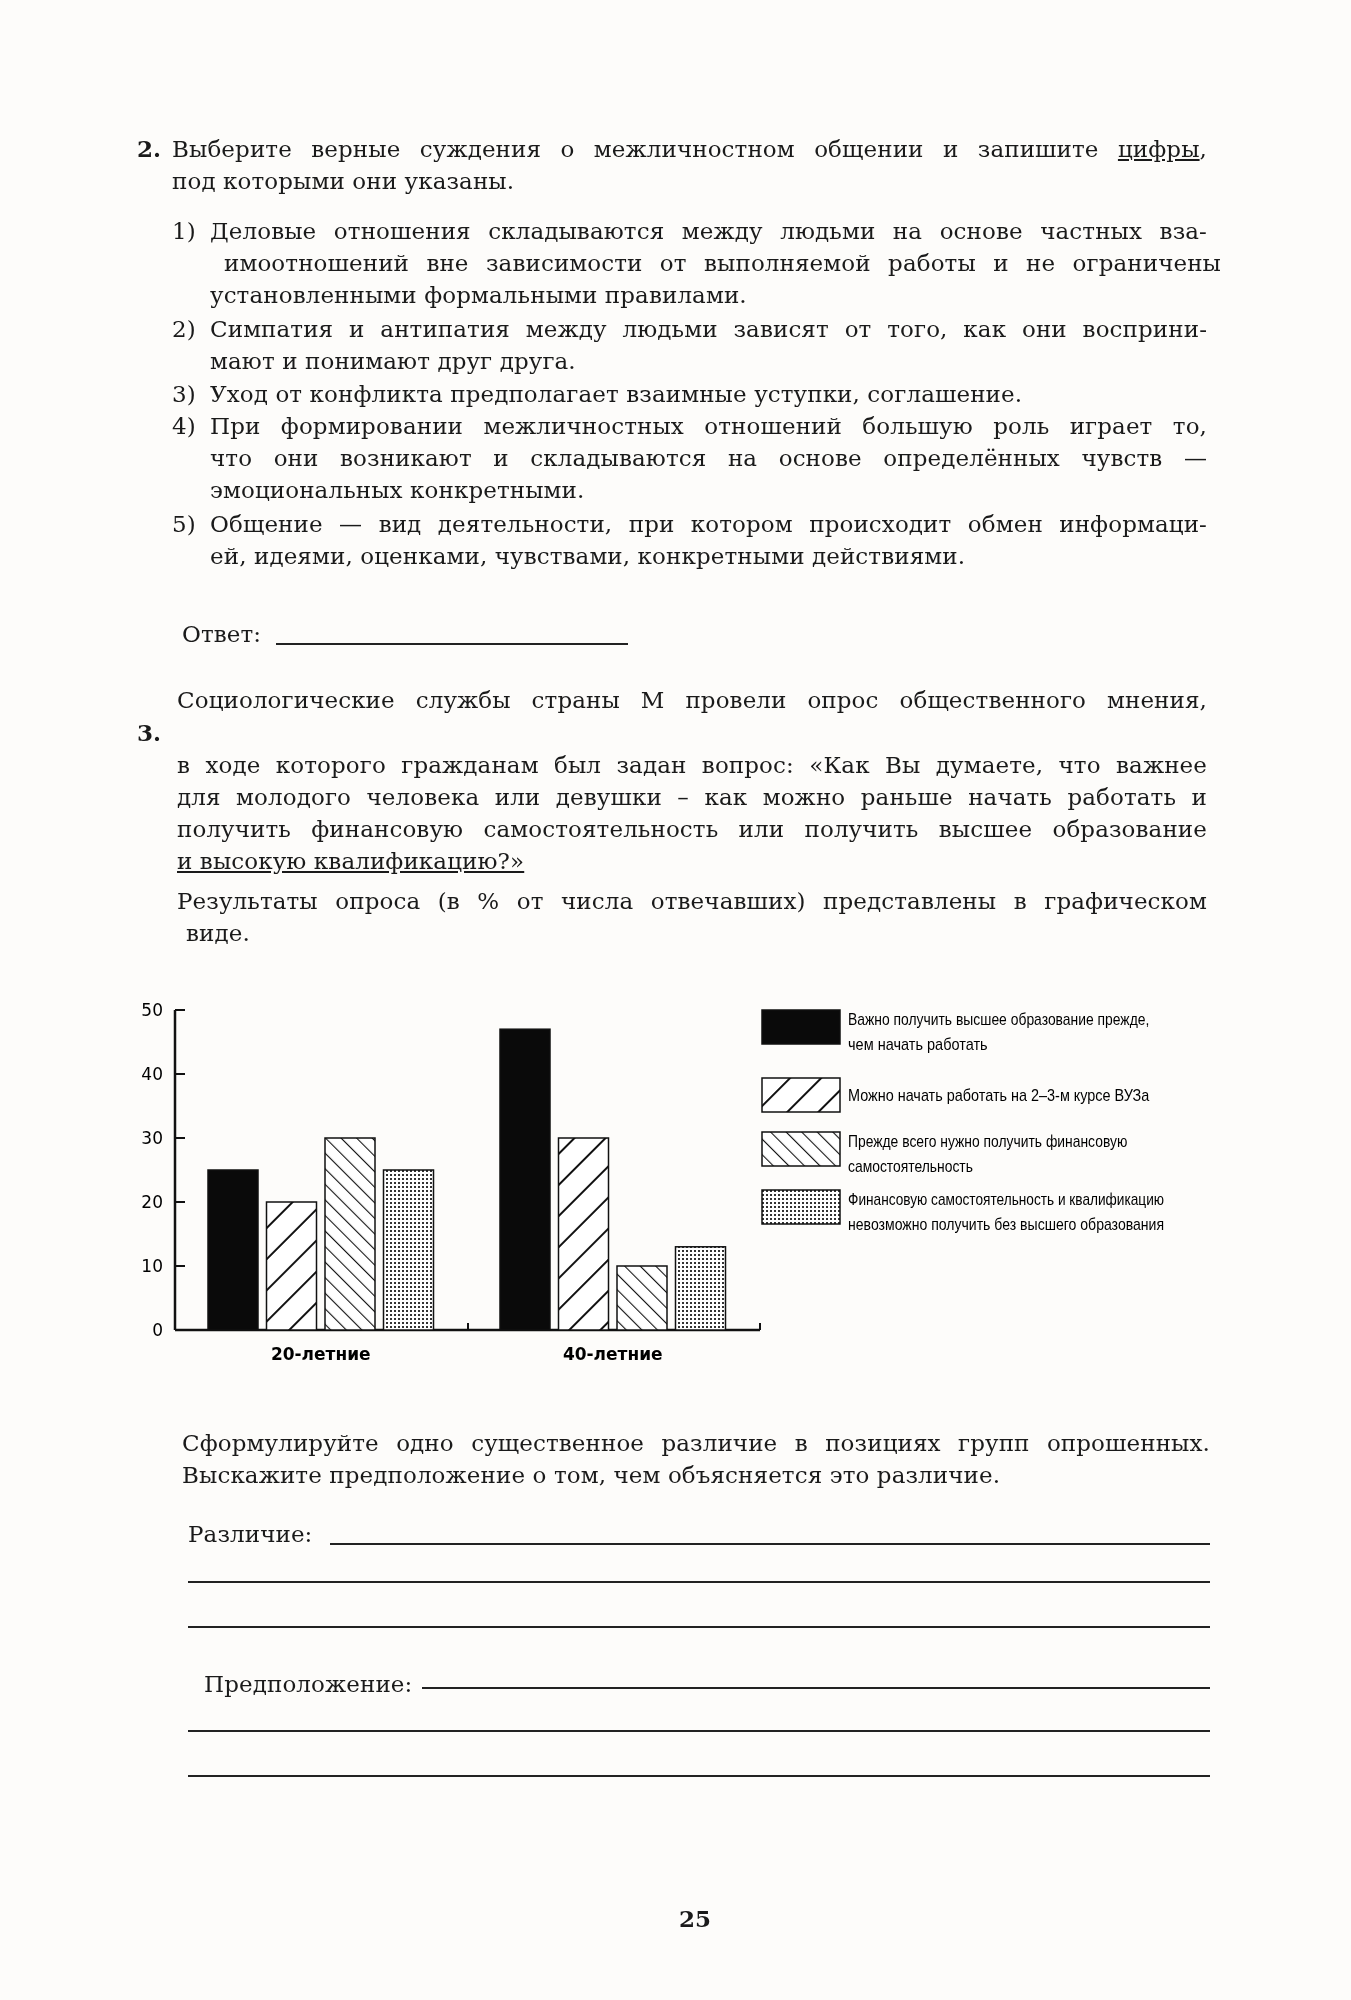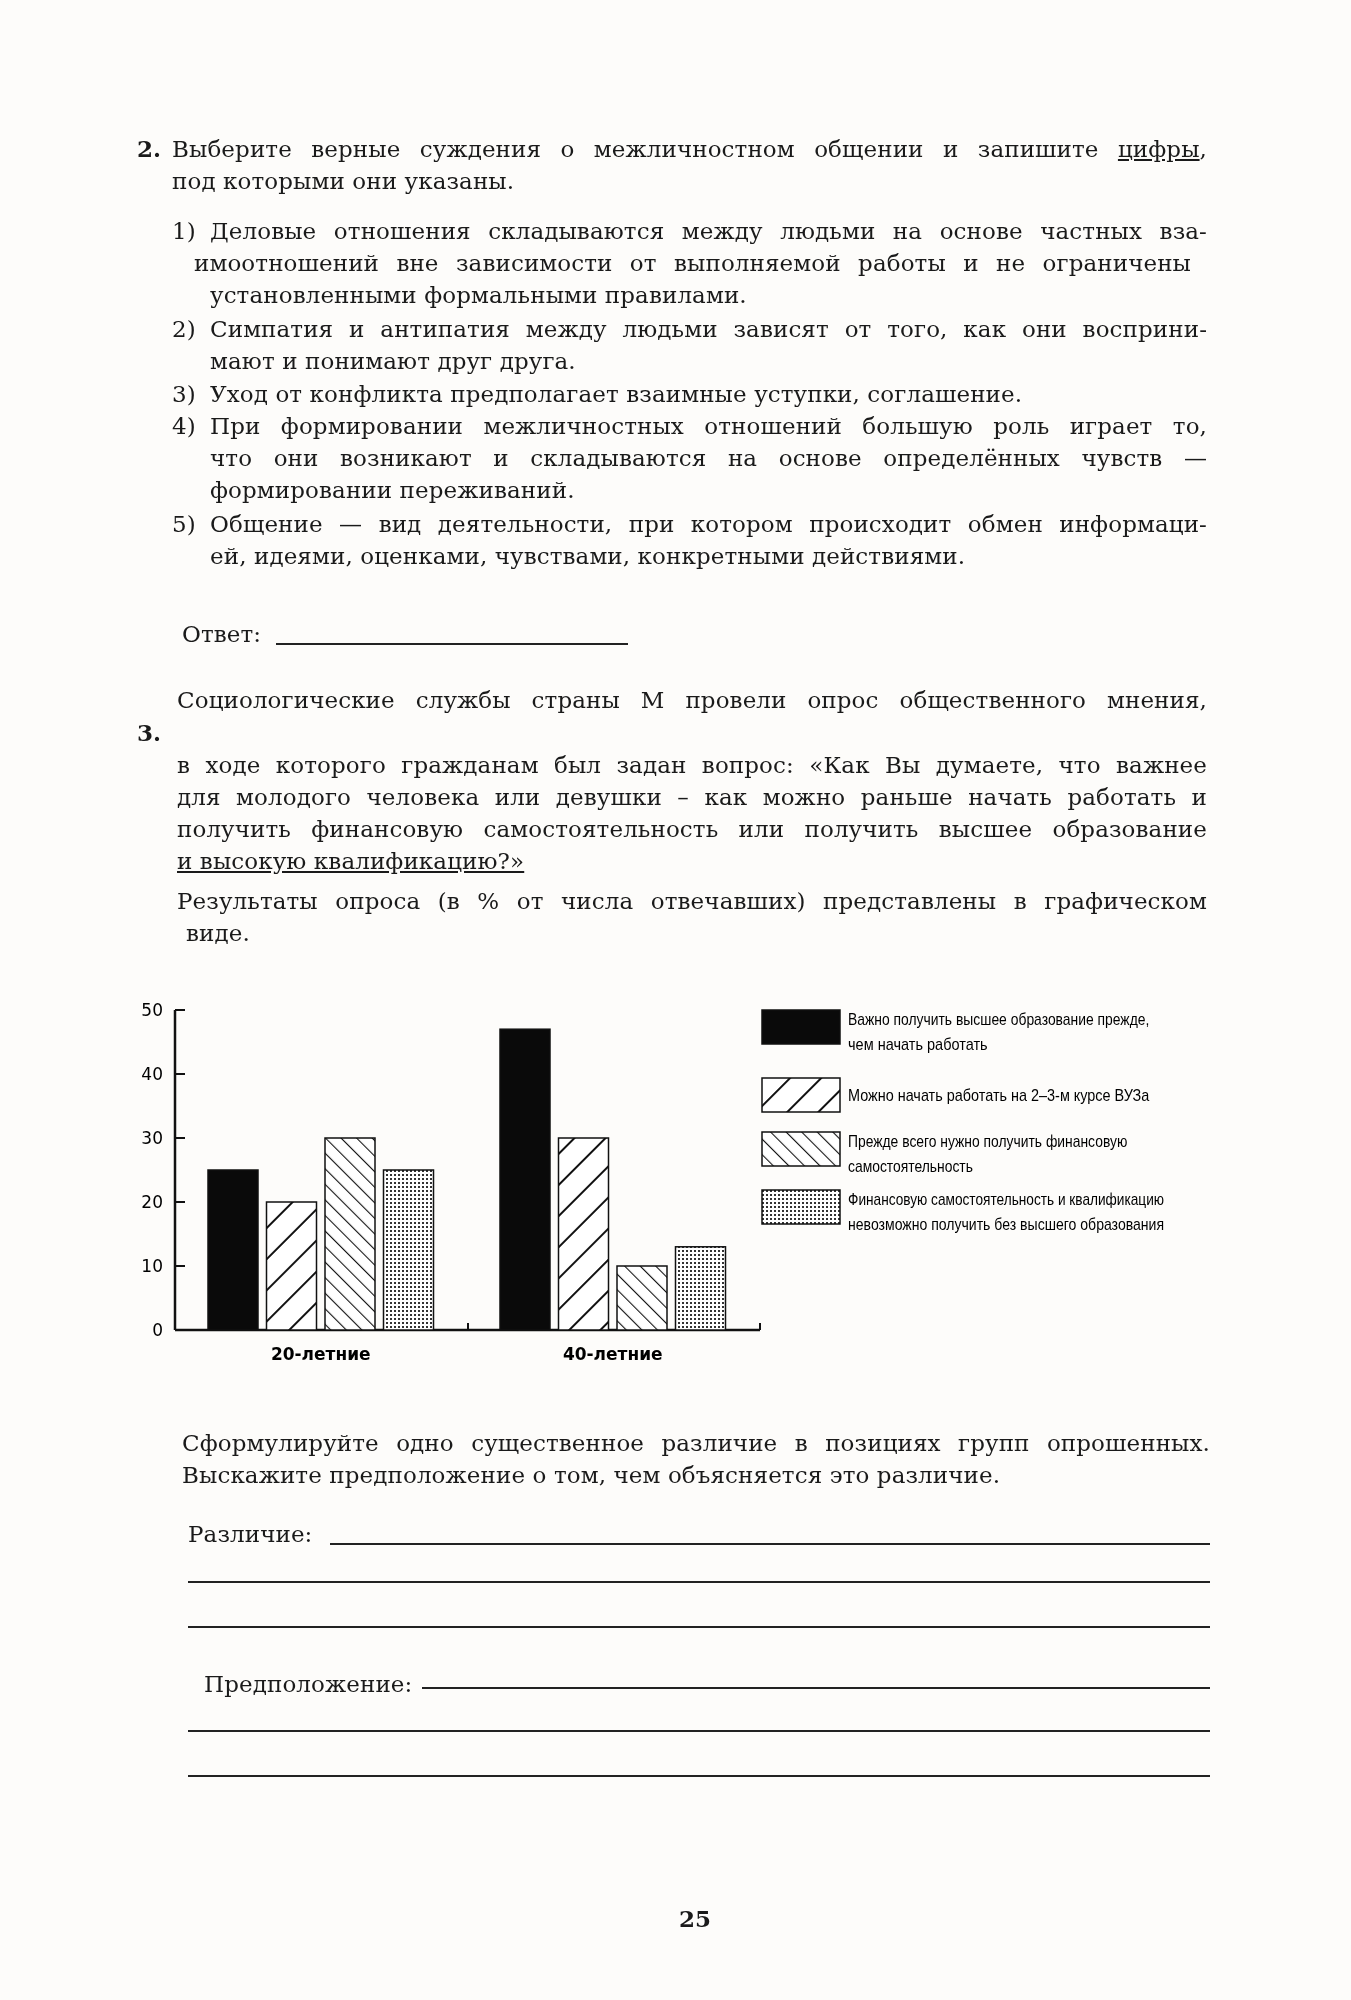--- a/index.html
+++ b/index.html
@@ -26,31 +26,31 @@
 <div class="abs txt qnum" style="left:137px; top:133px;">2.</div>
 <div class="abs txt justify" style="left:172px; top:133px; width:1035px;">
   <span>Выберите верные суждения о межличностном общении и запишите</span>
   <span class="u">цифры</span><span>,</span>
 </div>
 <div class="abs txt" style="left:172px; top:165px;">под которыми они указаны.</div>
 
 <div id="q2-options">
     <div class="abs txt" style="left: 172px; top: 215px;">1)</div>
     <div class="abs txt justify" style="left: 210px; top: 215px; width: 997px;">Деловые отношения складываются между людьми на основе частных вза-</div>
-    <div class="abs txt justify" style="left: 194px; top: 247px; width: 997px;">имоотношений вне зависимости от выполняемой работы и не ограничены</div>
+    <div class="abs txt justify" style="left: 224px; top: 247px; width: 997px;">имоотношений вне зависимости от выполняемой работы и не ограничены</div>
     <div class="abs txt last" style="left: 210px; top: 279px;">установленными формальными правилами.</div>
     <div class="abs txt" style="left: 172px; top: 313px;">2)</div>
     <div class="abs txt justify" style="left: 210px; top: 313px; width: 997px;">Симпатия и антипатия между людьми зависят от того, как они восприни-</div>
     <div class="abs txt last" style="left: 210px; top: 345px;">мают и понимают друг друга.</div>
     <div class="abs txt" style="left: 172px; top: 378px;">3)</div>
     <div class="abs txt last" style="left: 210px; top: 378px;">Уход от конфликта предполагает взаимные уступки, соглашение.</div>
     <div class="abs txt" style="left: 172px; top: 410px;">4)</div>
     <div class="abs txt justify" style="left: 210px; top: 410px; width: 997px;">При формировании межличностных отношений большую роль играет то,</div>
     <div class="abs txt justify" style="left: 210px; top: 442px; width: 997px;">что они возникают и складываются на основе определённых чувств —</div>
-    <div class="abs txt last" style="left: 210px; top: 474px;">формировании переживаний.</div>
+    <div class="abs txt last" style="left: 210px; top: 474px;">эмоциональных конкретными.</div>
     <div class="abs txt" style="left: 172px; top: 508px;">5)</div>
     <div class="abs txt justify" style="left: 210px; top: 508px; width: 997px;">Общение — вид деятельности, при котором происходит обмен информаци-</div>
     <div class="abs txt last" style="left: 210px; top: 540px;">ей, идеями, оценками, чувствами, конкретными действиями.</div>
   </div>
 
 <div class="abs txt" style="left:182px; top:618px;">Ответ:</div>
 <div class="line" style="left:276px; top:643px; width:352px;"><span></span></div>
 
 <div class="abs txt qnum" style="left:137px; top:717px;">3.</div>
 <div id="q3-intro">

